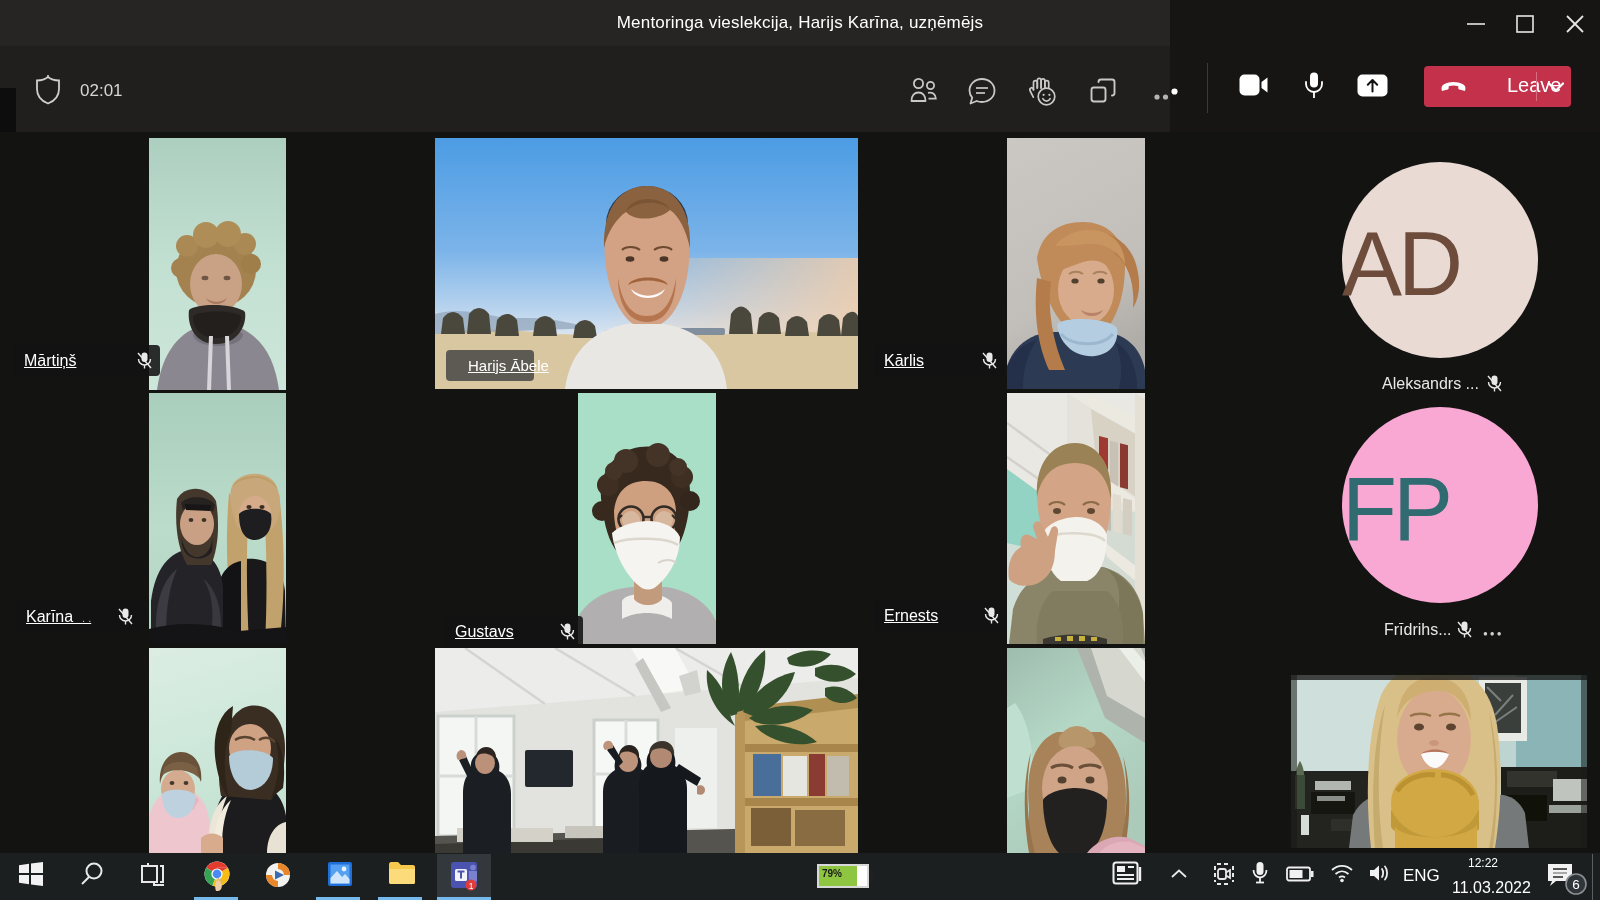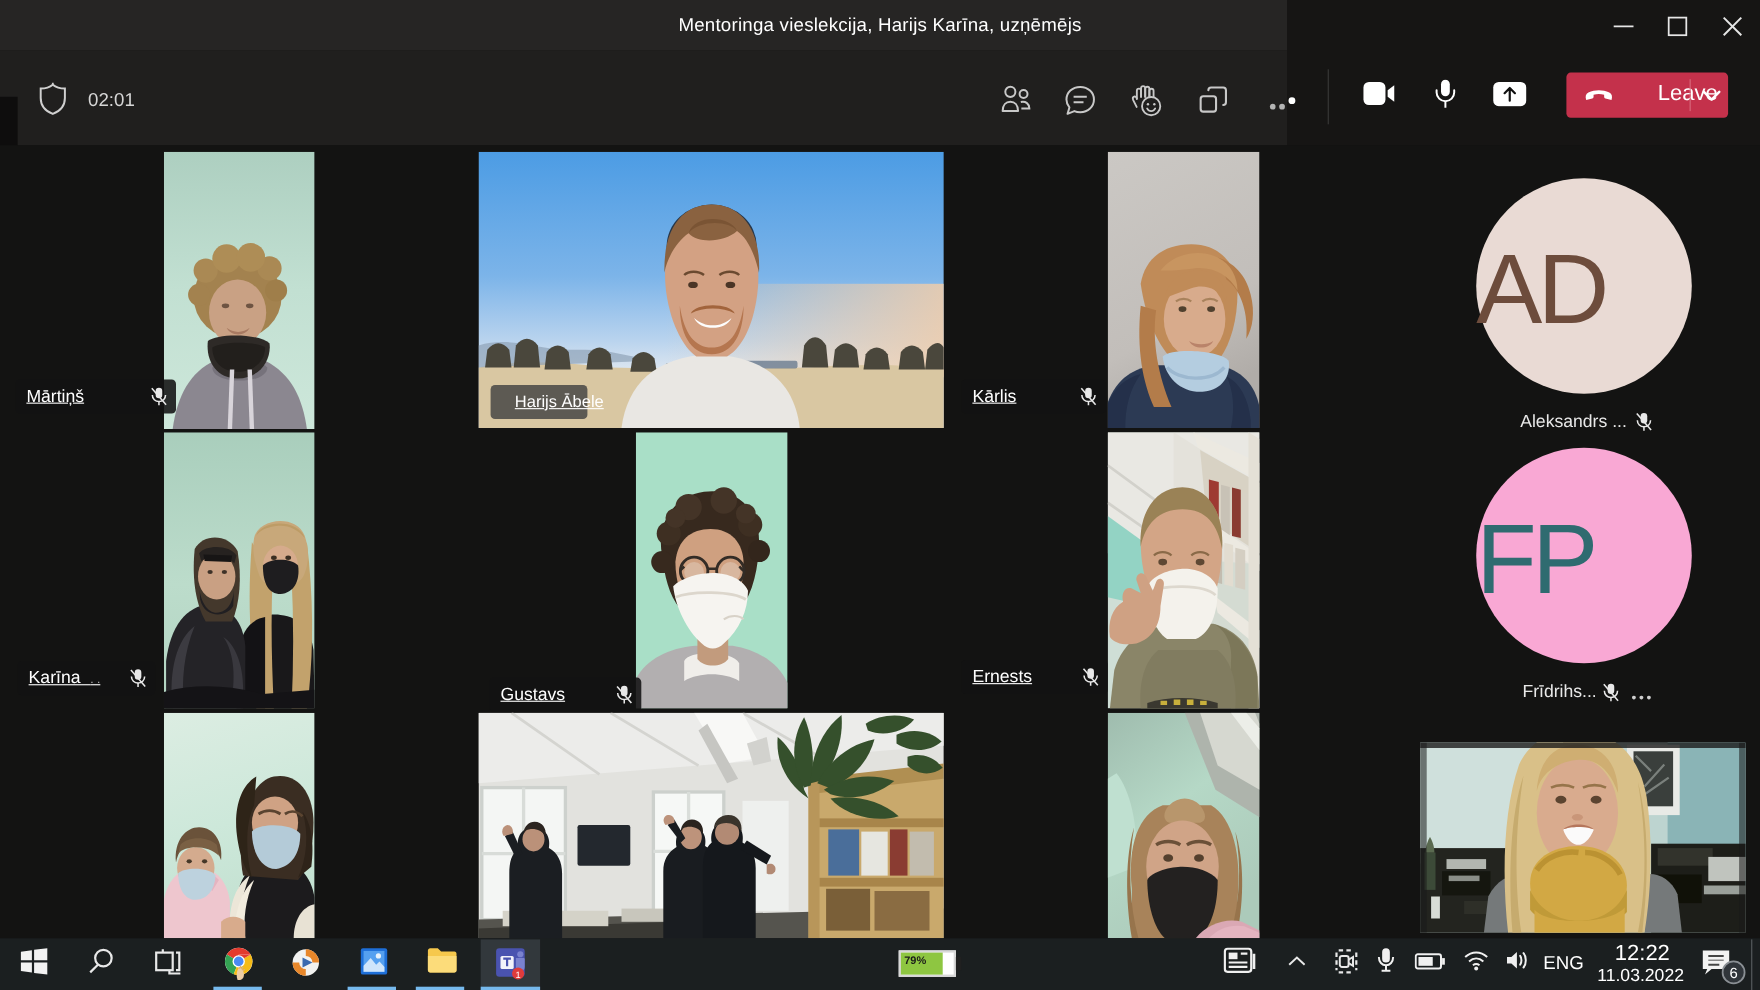--- a/index.html
+++ b/index.html
@@ -660,21 +660,21 @@
     <path d="M9 14.5 C11 13 13 13 15 14.5"></path>
   </g>
   <circle cx="12" cy="17.5" r="1.8" fill="#f0f0f0"></circle>
 </svg>
 
 <svg class="tbico" style="left:1368px;top:863px" width="24" height="20" viewBox="0 0 24 20">
   <path d="M2 7 L6 7 L11 2.5 L11 17.5 L6 13 L2 13 Z" fill="#f0f0f0"></path>
   <path d="M14 6 C15.5 8 15.5 12 14 14 M17 3.5 C19.8 6.5 19.8 13.5 17 16.5" fill="none" stroke="#f0f0f0" stroke-width="1.8" stroke-linecap="round"></path>
 </svg>
 <div class="abs" id="traytext" style="left:1403px;top:866px;font-size:17px;">ENG</div>
-<div class="abs" id="traytext" style="left:1468px;top:856px;font-size:20px;">12:22</div>
+<div class="abs" id="traytext" style="left:1468px;top:856px;font-size:12px;">12:22</div>
 <div class="abs" id="traytext" style="left:1452px;top:879px;font-size:16px;">11.03.2022</div>
 
 <svg class="tbico" style="left:1546px;top:862px" width="48" height="34" viewBox="0 0 48 34">
   <path d="M2 2 L26 2 L26 19 L10 19 L4 24 L6 19 L2 19 Z" fill="#f2f2f2"></path>
   <line x1="7" y1="7" x2="21" y2="7" stroke="#444" stroke-width="1.8"></line>
   <line x1="7" y1="11" x2="21" y2="11" stroke="#888" stroke-width="1.4"></line>
   <line x1="7" y1="15" x2="17" y2="15" stroke="#444" stroke-width="1.8"></line>
   <circle cx="30" cy="22" r="10" fill="#30353a" stroke="#8a8f94" stroke-width="1.6"></circle>
   <text x="30" y="27" text-anchor="middle" font-size="13.5" fill="#fff" font-family="Liberation Sans">6</text>
 </svg>

